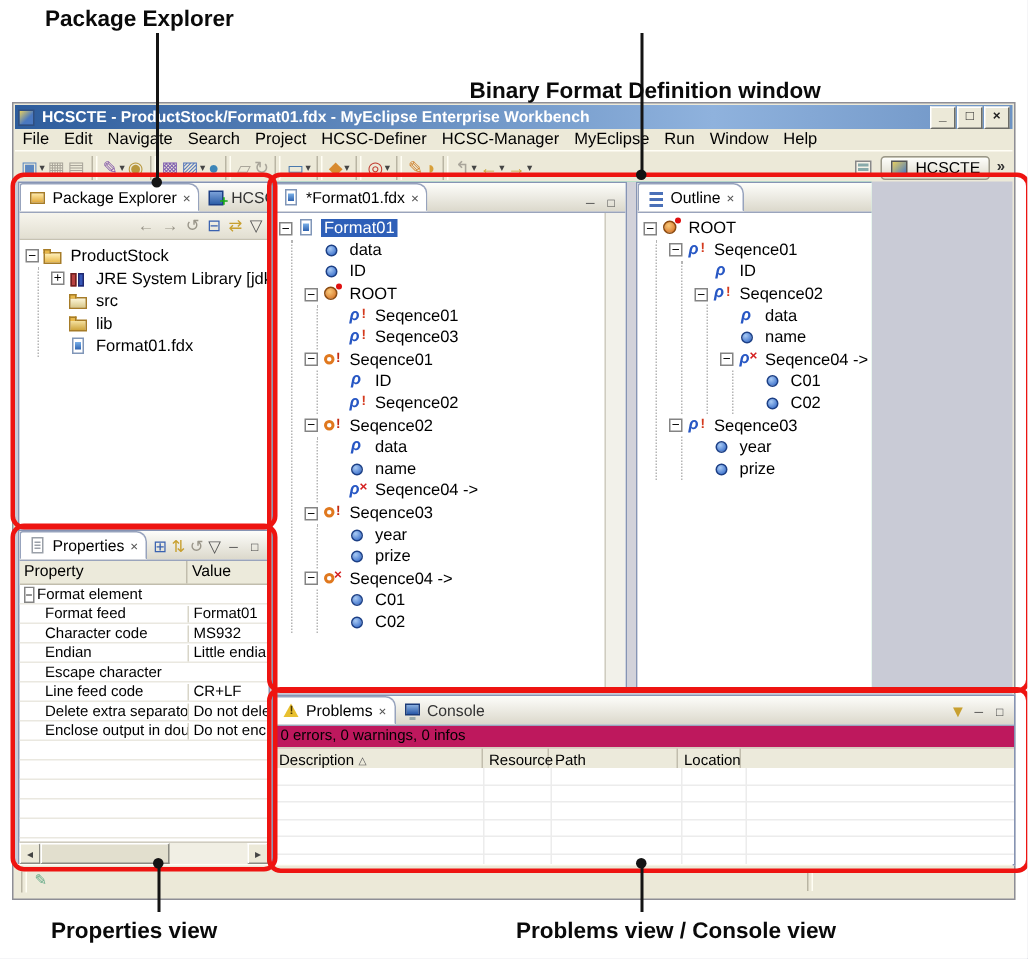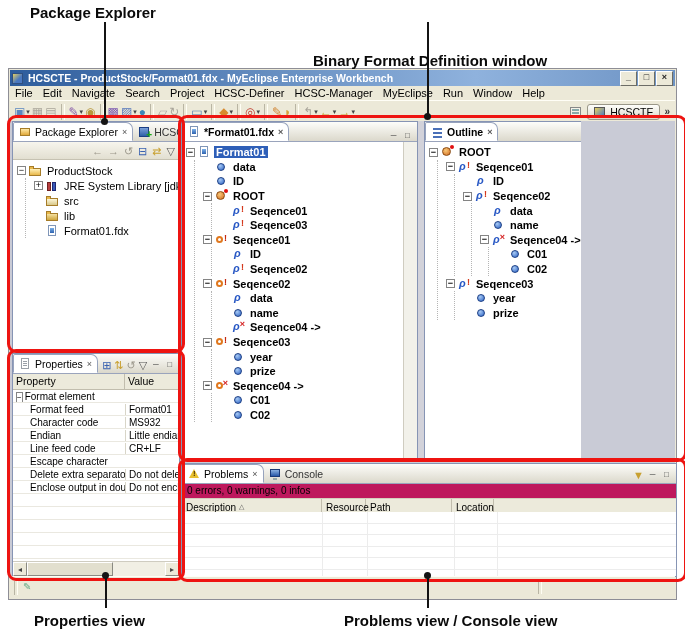--- a/index.html
+++ b/index.html
@@ -38,21 +38,21 @@
   .persp{position:absolute;right:3px;top:0;height:21px;display:flex;align-items:center;gap:4px;}
   .persp-btn{display:flex;align-items:center;gap:3px;background:linear-gradient(#fefefb,#dcd9ca);
              border:1px solid #9a97888;border:1px solid #9a9788;border-radius:3px;padding:1px 6px;font-size:10.5px;}
   .chev{font-size:10px;font-weight:bold;color:#333;padding-right:2px;}
 
   
   .workbench{position:absolute;left:1px;right:1px;top:52px;bottom:22px;background:#c9cbd6;}
   .panel{position:absolute;background:#fff;border:1px solid #8694b4;box-sizing:border-box;overflow:hidden;}
   .pe{left:2px;top:0;width:168px;height:230px;}
   .props{left:2px;top:232px;width:168px;bottom:0;}
-  .edgroup{left:171px;top:0;width:400px;height:339px;background:#86efac;border:none;font-weight:bold;}
+  .edgroup{left:171px;top:0;width:400px;height:339px;background:#86efac;border:none;}
   .editor{left:0;top:0;width:237px;height:339px;}
   .sash{position:absolute;left:237px;top:0;width:6px;height:339px;background:#d2d2da;}
   .outline{left:243px;top:0;right:0;width:253px;height:339px;}
   .problems{left:171px;top:342px;width:496px;bottom:0;}
 
   .tabbar{height:20px;background:linear-gradient(#fdfdfa,#dbd8cb);border-bottom:1px solid #9aa4bc;
           display:flex;align-items:flex-end;box-sizing:border-box;}
   .tab{height:19px;display:flex;align-items:center;gap:3px;padding:0 5px;font-size:10.5px;white-space:nowrap;
        color:#333;box-sizing:border-box;}
   .tab.active{background:#fff;border:1px solid #97a3bd;border-bottom-color:#fff;border-radius:2px 7px 0 0;color:#000;}
@@ -376,26 +376,26 @@
             </div>
             <div class="prow">
               <span class="pc k child"><span>Character code</span></span>
               <span class="pc v">MS932</span>
             </div>
             <div class="prow">
               <span class="pc k child"><span>Endian</span></span>
               <span class="pc v">Little endian</span>
             </div>
             <div class="prow">
+              <span class="pc k child"><span>Escape character</span></span>
+              <span class="pc v"></span>
+            </div>
+            <div class="prow">
               <span class="pc k child"><span>Line feed code</span></span>
               <span class="pc v">CR+LF</span>
-            </div>
-            <div class="prow">
-              <span class="pc k child"><span>Escape character</span></span>
-              <span class="pc v"></span>
             </div>
             <div class="prow">
               <span class="pc k child"><span>Delete extra separators</span></span>
               <span class="pc v">Do not delete</span>
             </div>
             <div class="prow">
               <span class="pc k child"><span>Enclose output in double quotes</span></span>
               <span class="pc v">Do not enclose</span>
             </div>
             <div class="prow"></div>

